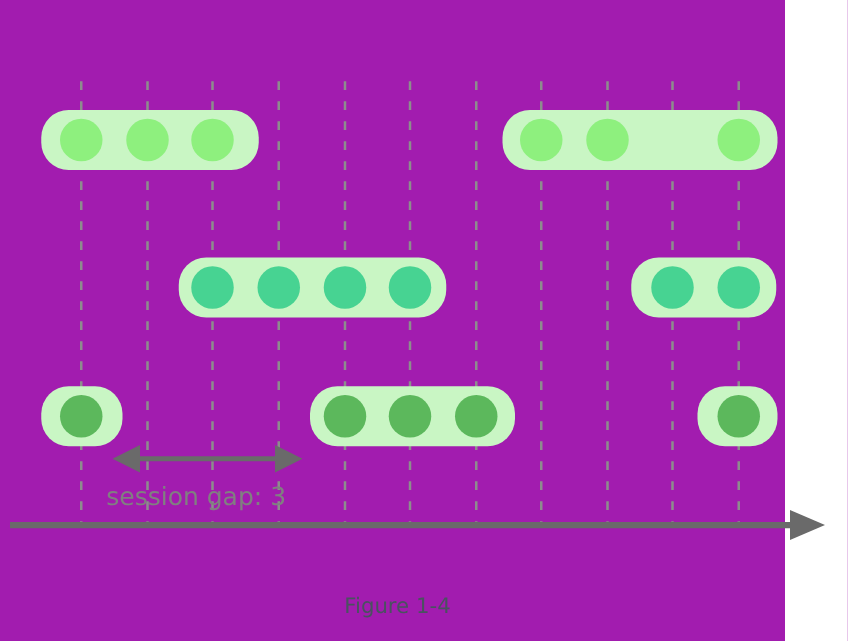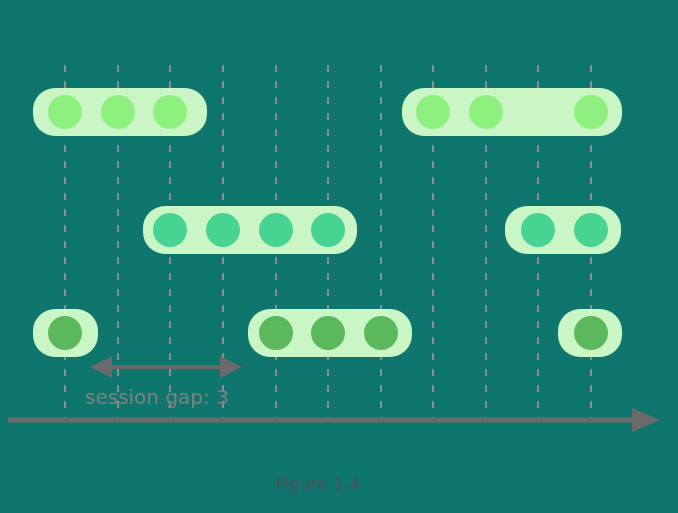--- a/index.html
+++ b/index.html
@@ -10,23 +10,23 @@
   }
   body {
     font-family: "DejaVu Sans", sans-serif;
     width: 678px;
     height: 513px;
     overflow: hidden;
     position: relative;
   }
   #figure-root {
     position: relative;
-    width: 678px;
+    width: 628px;
     height: 513px;
-    background: #0f766e;
+    background: #a21caf;
   }
   #figure-svg {
     position: absolute;
     left: 0;
     top: 0;
     width: 678px;
     height: 513px;
     display: block;
   }
   .gridline {

